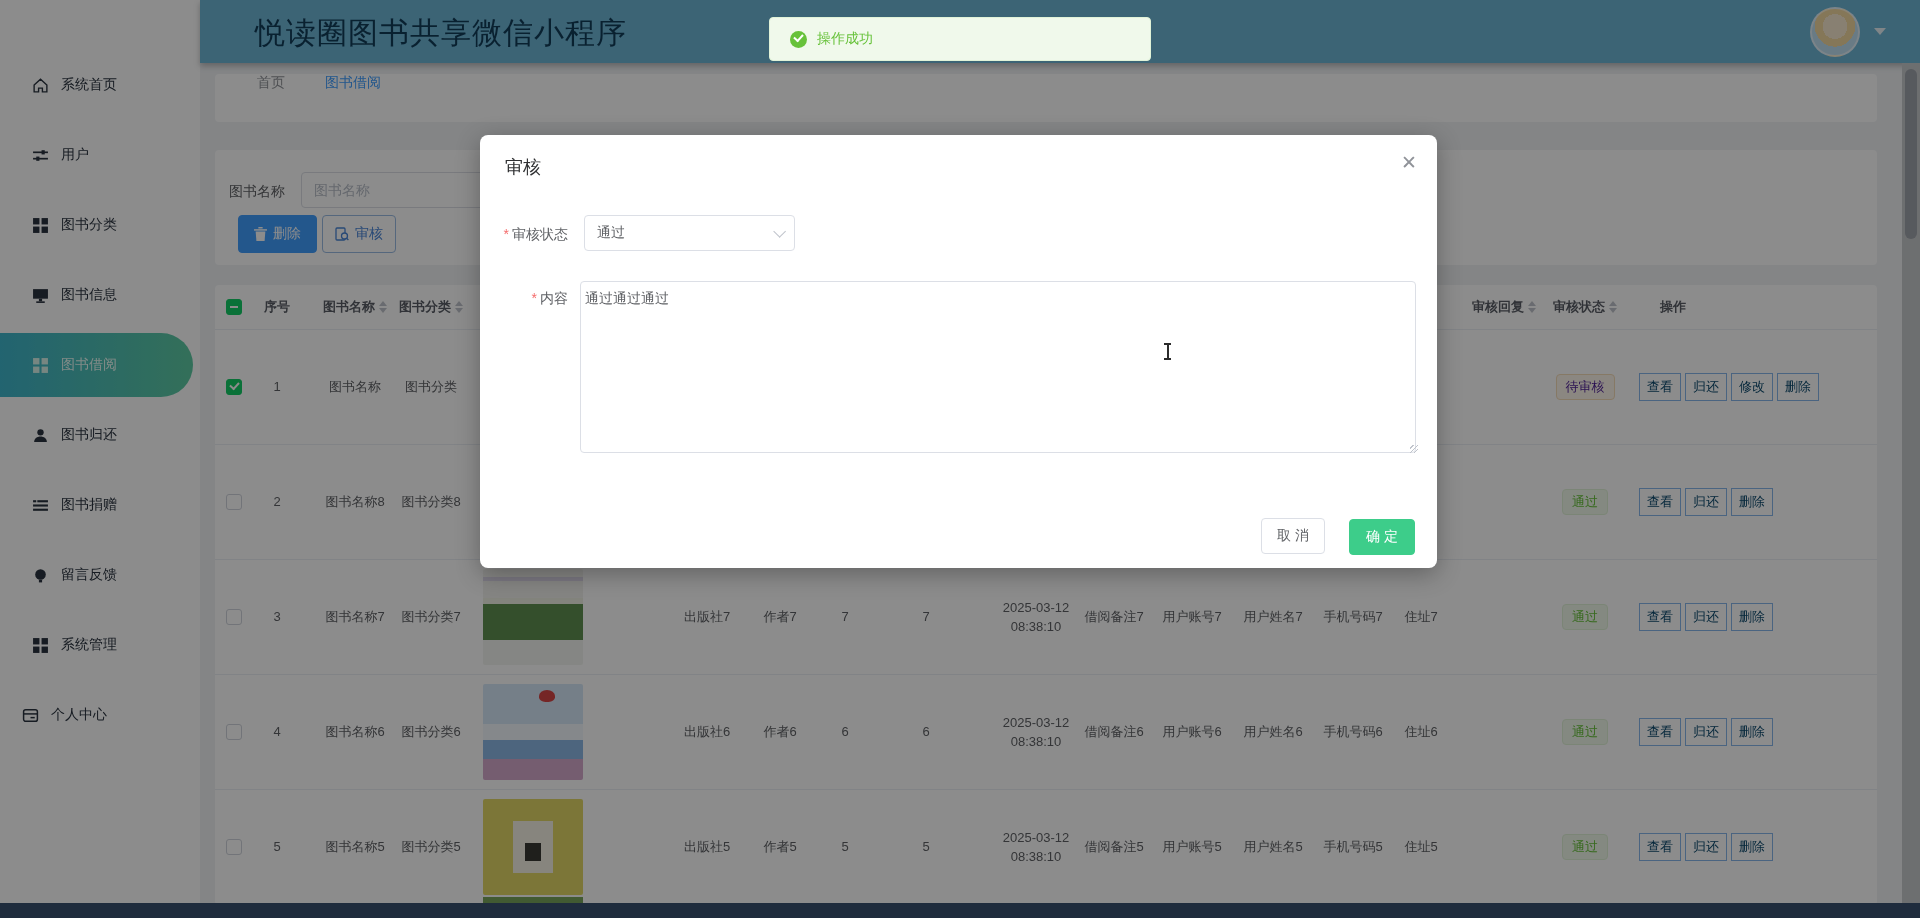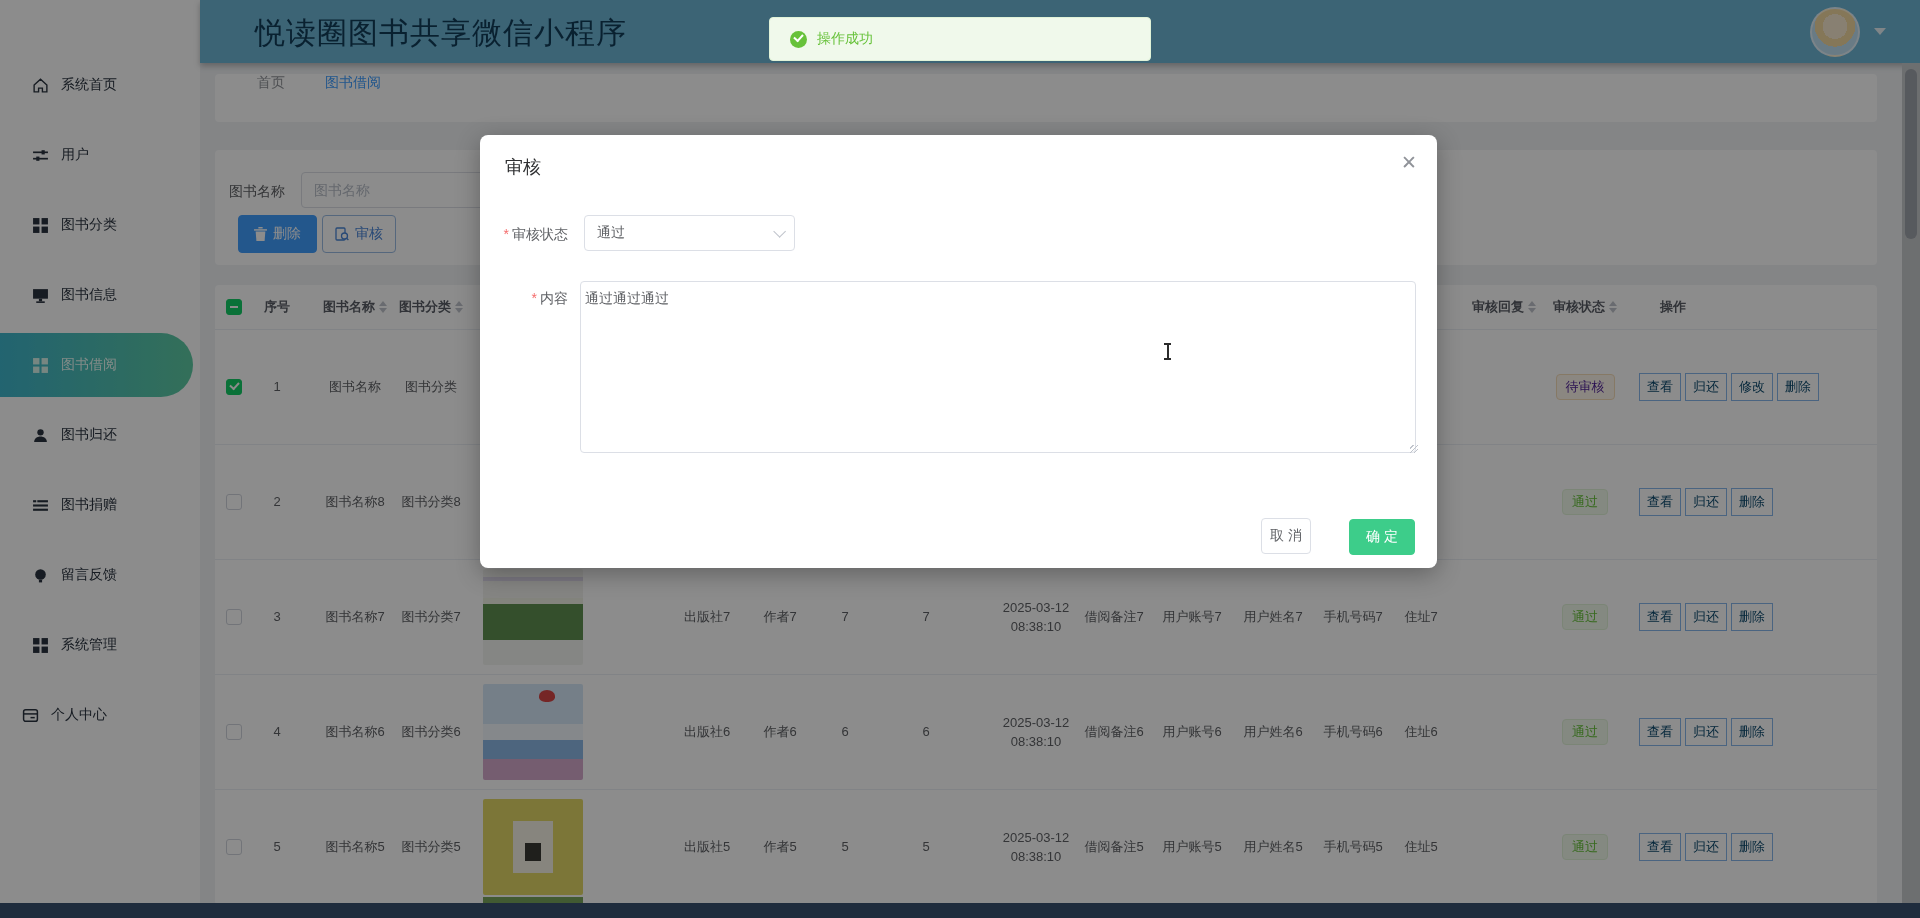--- a/index.html
+++ b/index.html
@@ -133,21 +133,21 @@
     border-bottom:1.5px solid #c0c4cc; transform:rotate(45deg) translateY(-3px); }
   .m-textarea { position:absolute; left:100px; top:146px; width:836px; height:172px;
     border:1px solid #dcdfe6; border-radius:4px; padding:8px 4px; font-size:14px; color:#606266;
     font-family:"Liberation Sans","DejaVu Sans",sans-serif; resize:none; outline:none; }
   .resize-grip { position:absolute; left:930px; top:310px; width:8px; height:8px;
     background:repeating-linear-gradient(135deg,transparent 0 2px,#c0c4cc 2px 3px); }
   .ibeam { position:absolute; left:683px; top:208px; width:9px; height:19px; z-index:61; }
   .ibeam::before { content:""; position:absolute; left:4px; top:2px; width:1.6px; height:15px; background:#2b2b2b; }
   .ibeam::after { content:""; position:absolute; left:1px; top:0; width:7px; height:2px; background:#2b2b2b;
     box-shadow:0 15px 0 #2b2b2b; }
-  .m-cancel { position:absolute; left:781px; top:383px; width:50px; height:36px; background:#fff;
+  .m-cancel { position:absolute; left:781px; top:383px; width:64px; height:36px; background:#fff;
     border:1px solid #dcdfe6; color:#606266; }
   .m-confirm { position:absolute; left:869px; top:384px; width:66px; height:36px;
     background:#3dcd8a; border:1px solid #3dcd8a; color:#fff; }
 
   svg { display:block; }
 </style>
 </head>
 <body>
 
 <div class="sidebar">

